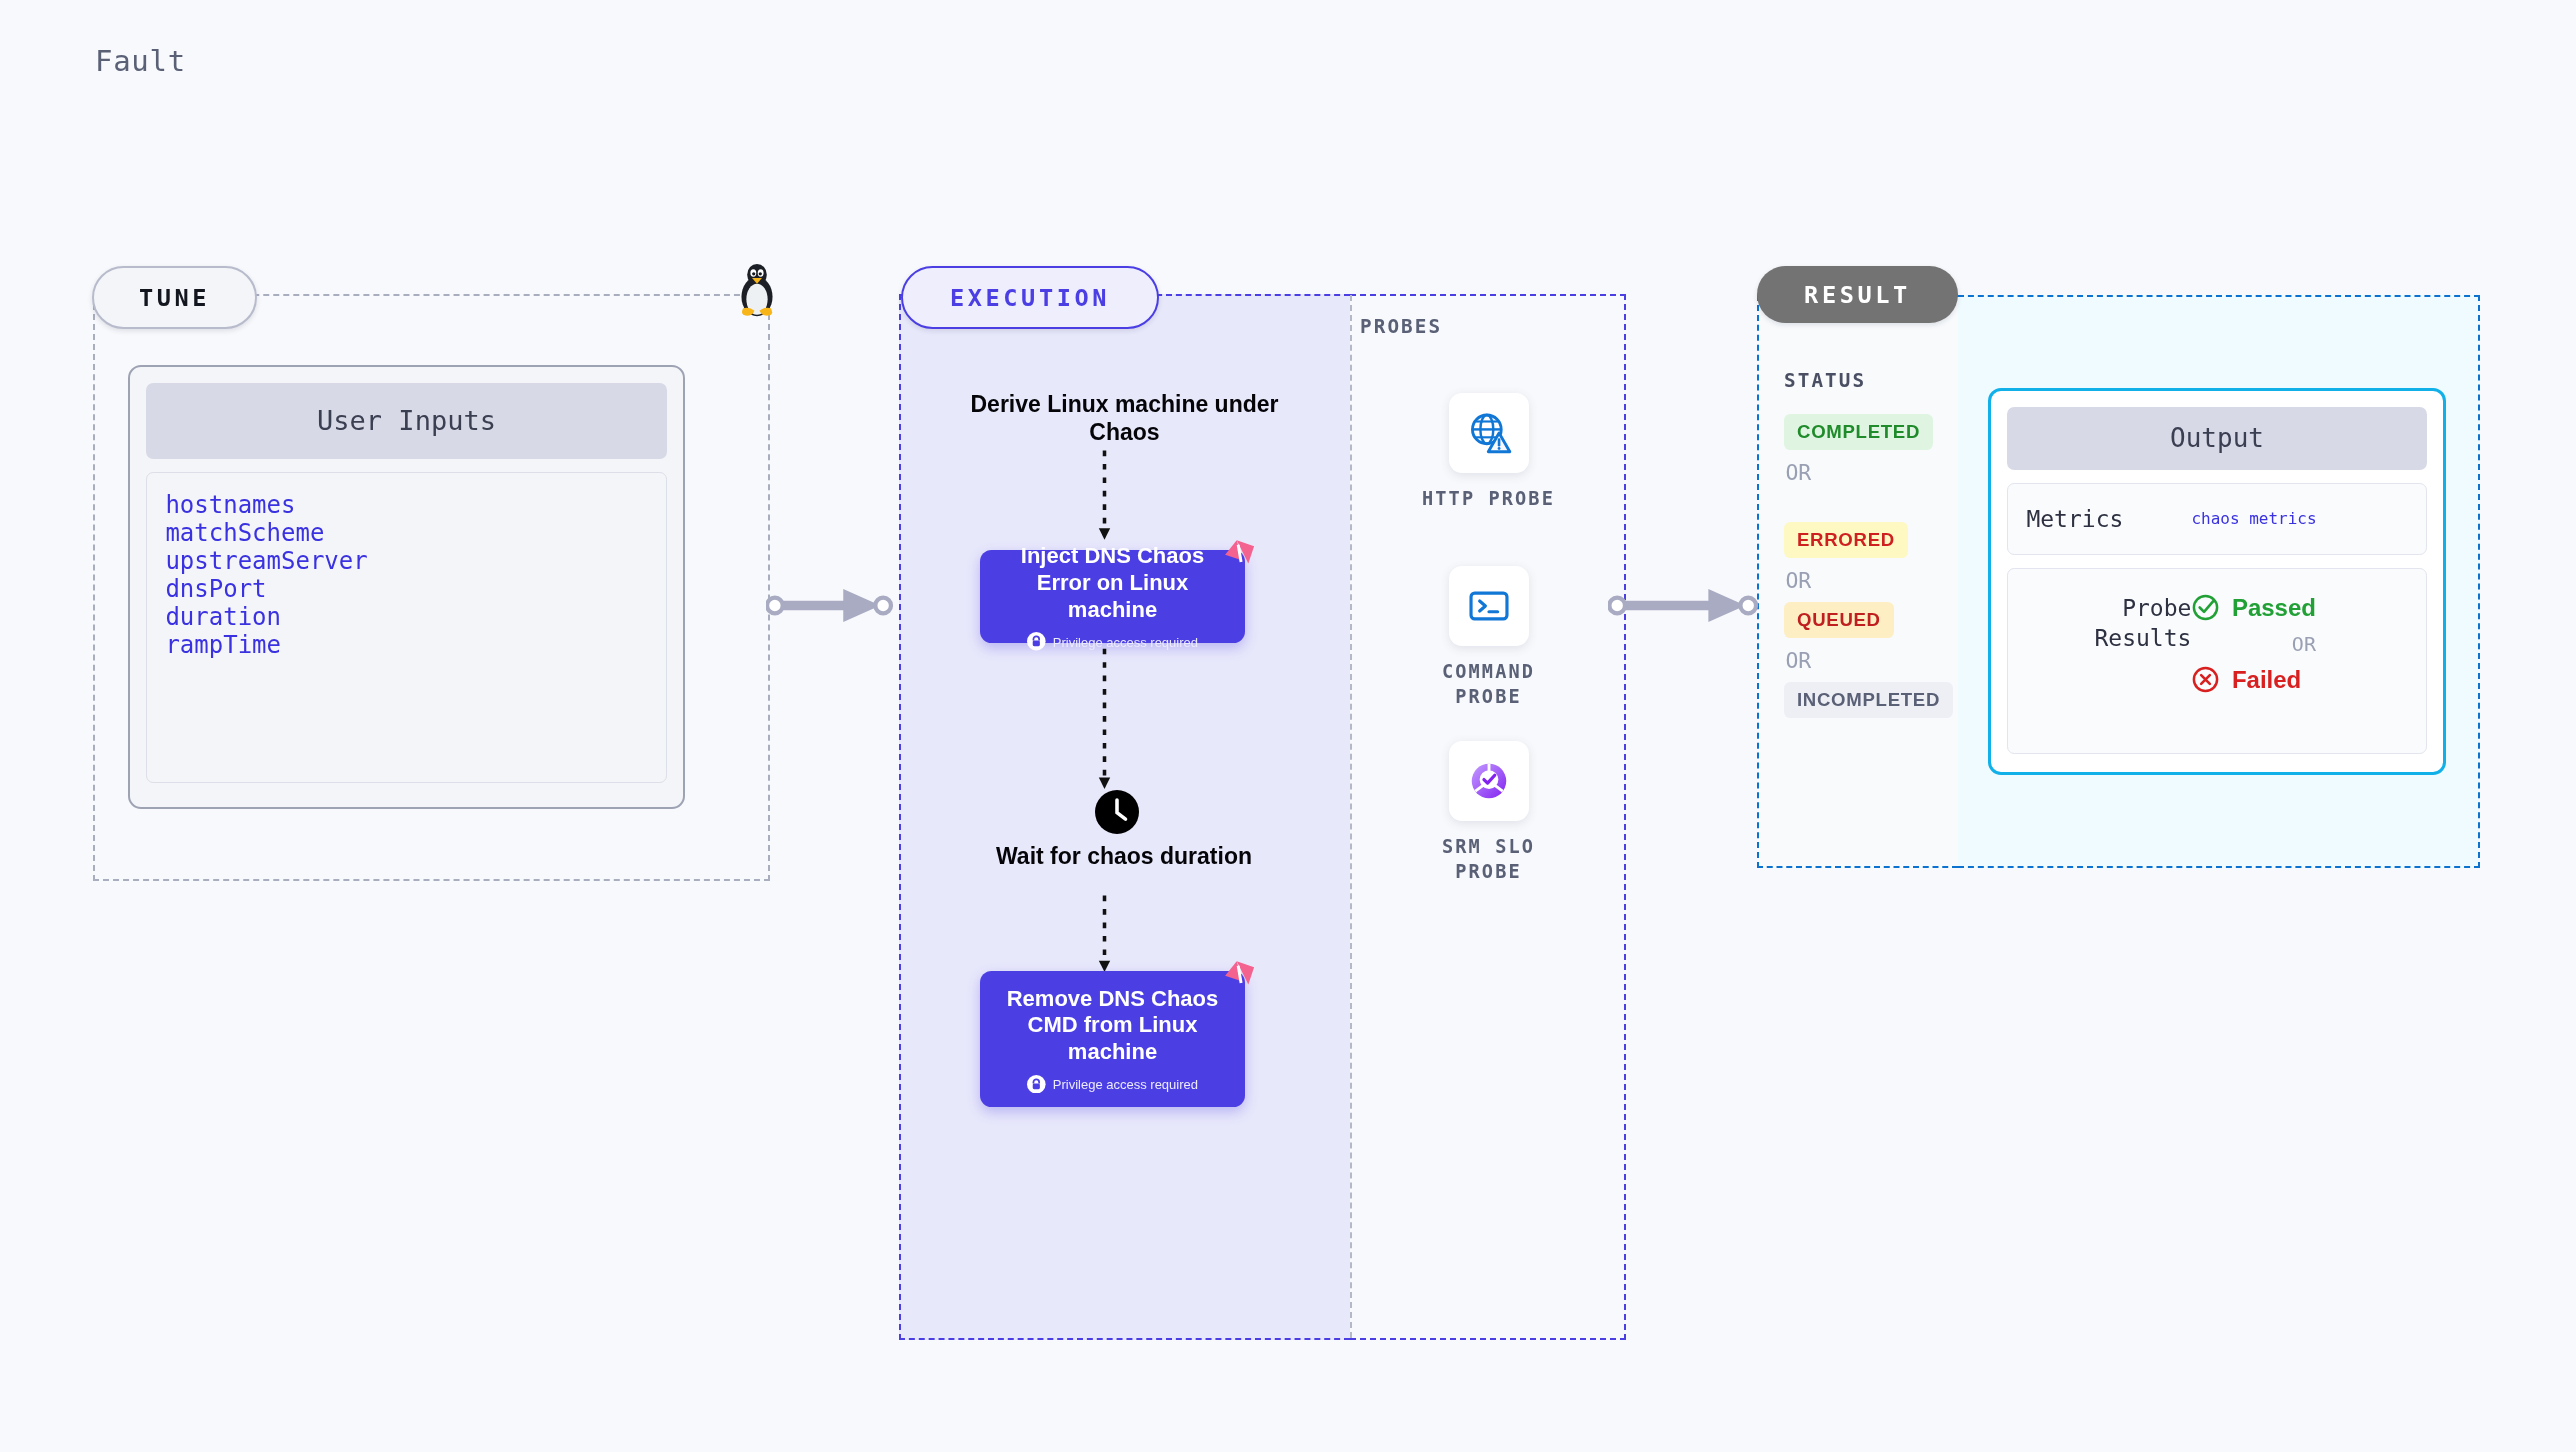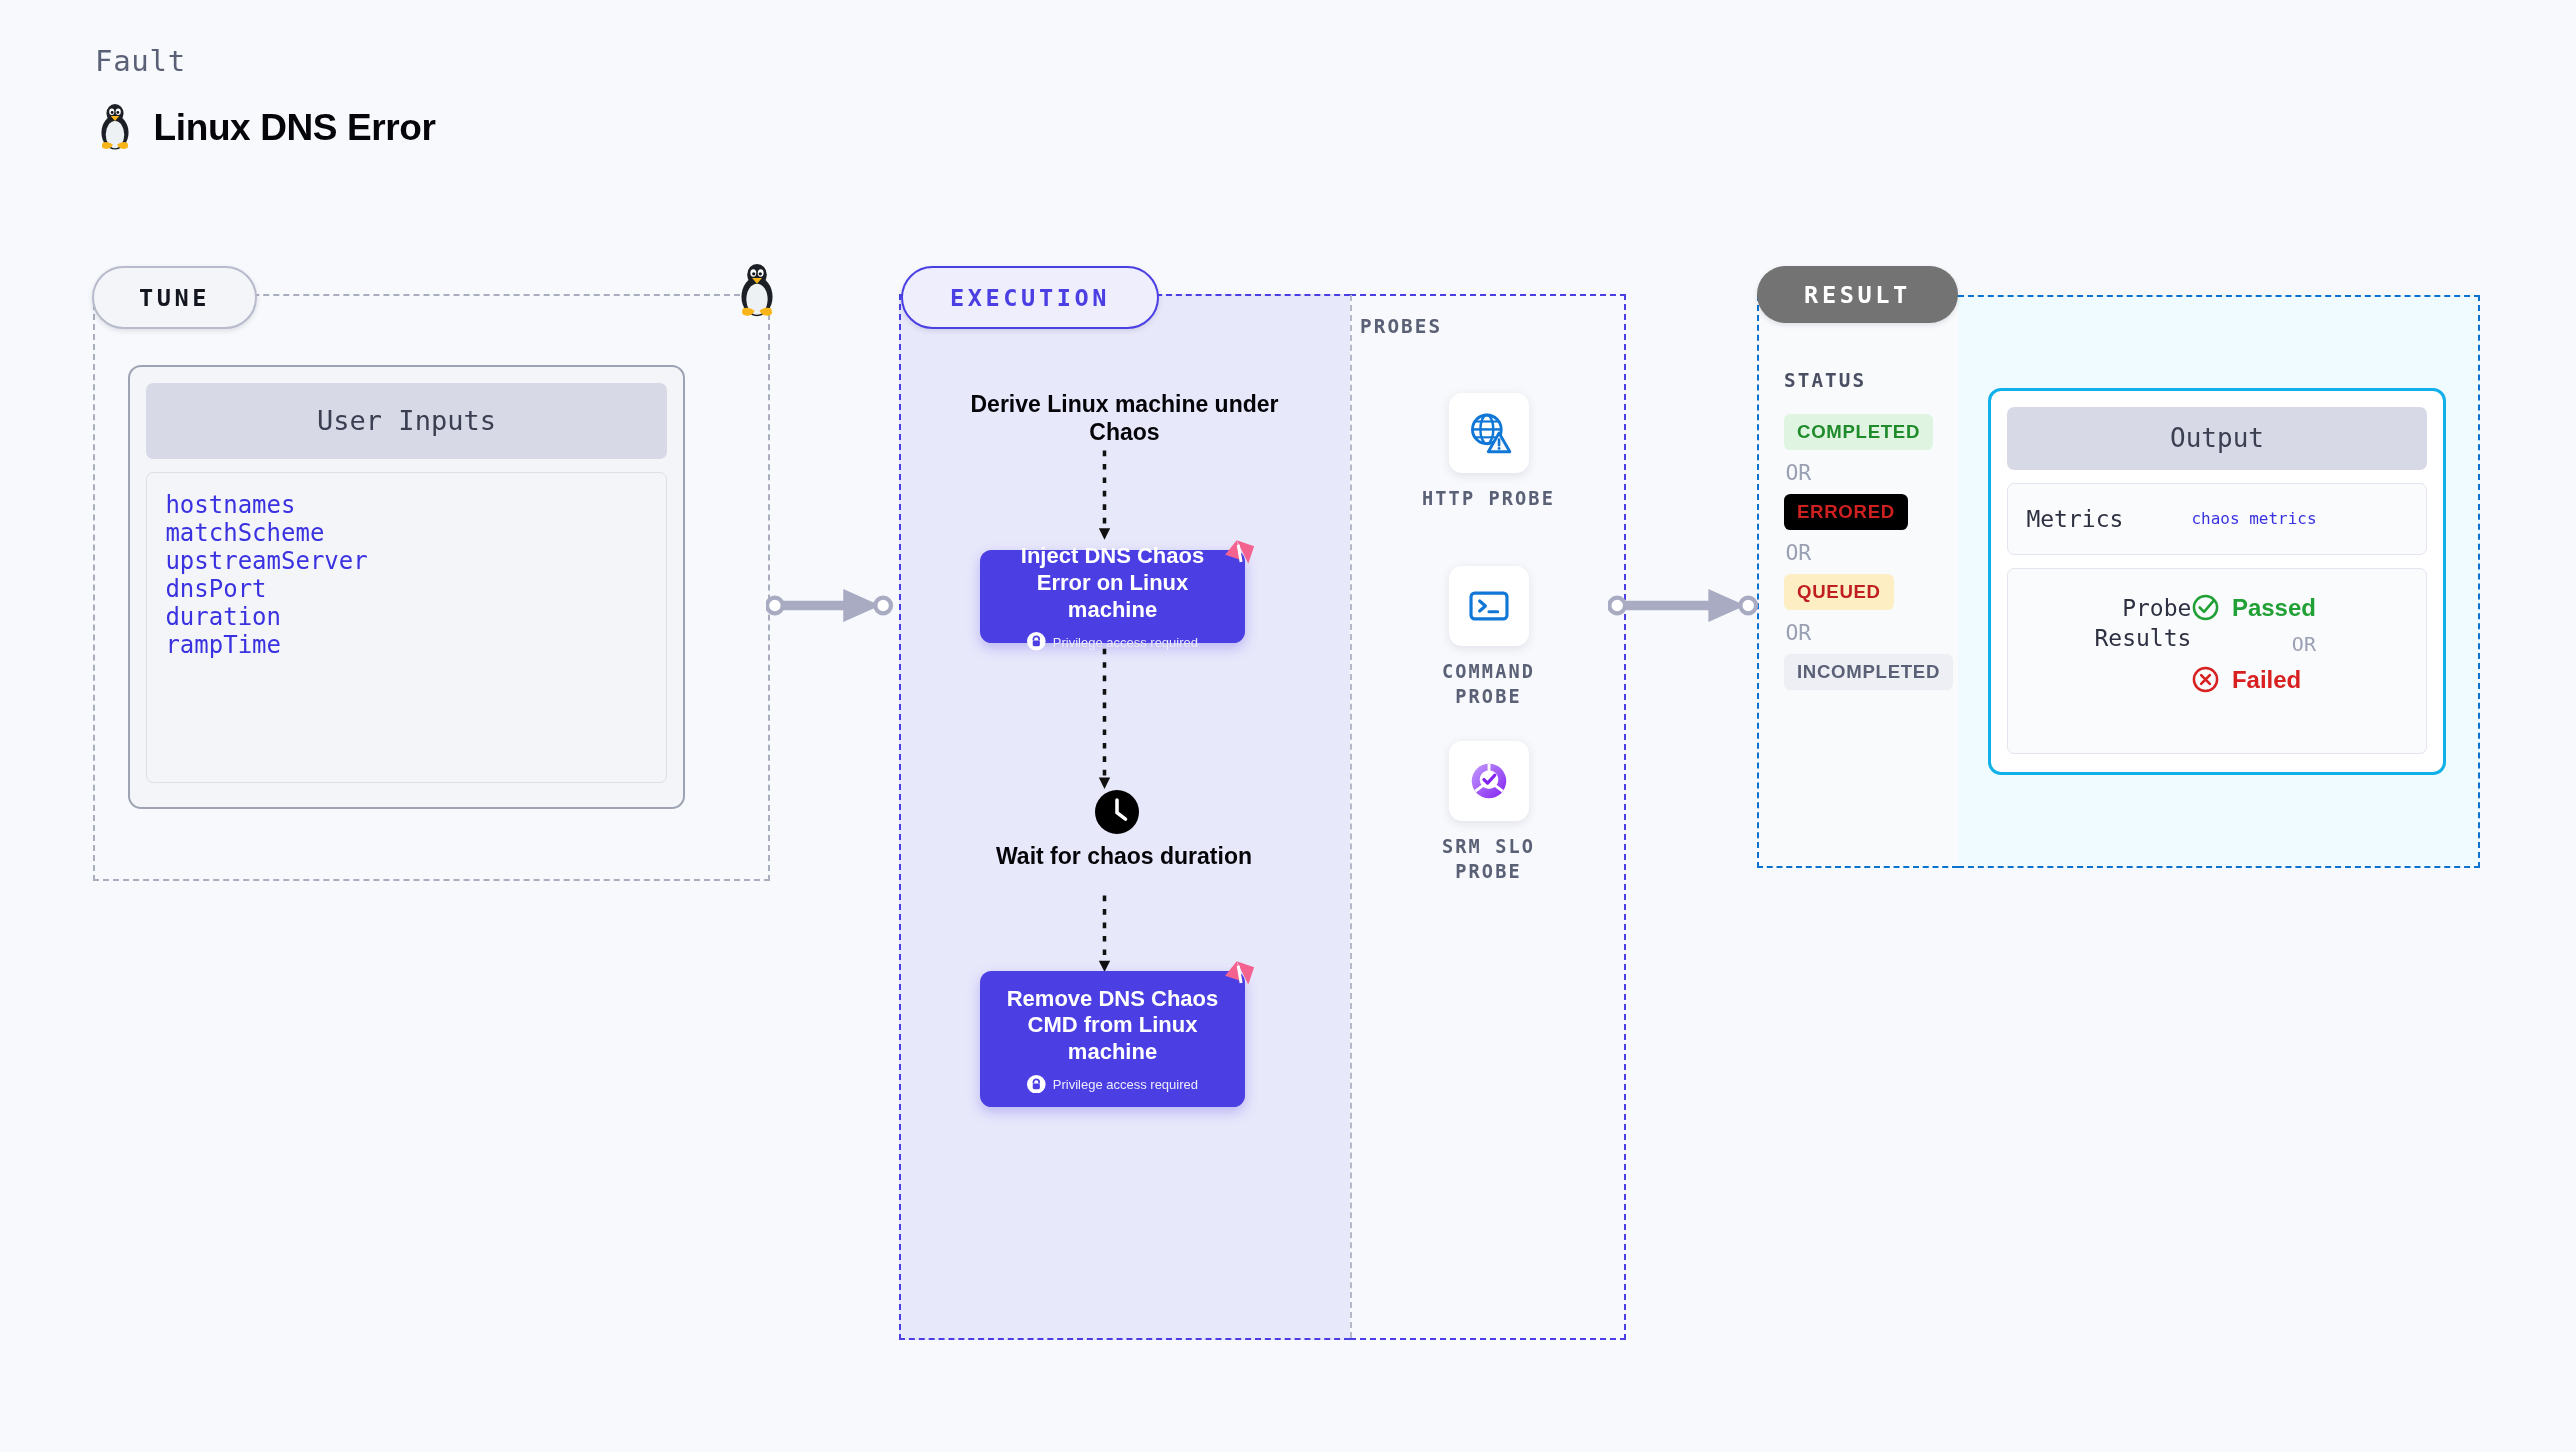--- a/index.html
+++ b/index.html
@@ -200,37 +200,20 @@
   #probe-results-values{display:flex;flex-direction:column;}
   .res-line{display:flex;align-items:center;gap:11.5px;}
   .res-text{font-size:24px;font-weight:bold;}
   .res-or{font-family:"DejaVu Sans Mono", monospace;font-size:20px;color:#9aa0b3;margin:8.6px 0 8.6px 4.3px;}
 </style>
 </head>
 <body>
 
 <div id="header">
   <div id="fault-label">Fault</div>
-  <div id="title-row">
-    <span>
-      <svg class="tux" width="40" height="47" viewBox="0 0 56 66">
-        <ellipse cx="28" cy="13" rx="12" ry="13" fill="#1c2026"></ellipse>
-        <ellipse cx="28" cy="40" rx="19" ry="24" fill="#1c2026"></ellipse>
-        <ellipse cx="28" cy="43" rx="13" ry="19" fill="#eef1f3"></ellipse>
-        <ellipse cx="23.5" cy="11" rx="3.6" ry="4.6" fill="#fff"></ellipse>
-        <ellipse cx="32.5" cy="11" rx="3.6" ry="4.6" fill="#fff"></ellipse>
-        <circle cx="24" cy="12" r="2" fill="#14181d"></circle>
-        <circle cx="32" cy="12" r="2" fill="#14181d"></circle>
-        <path d="M22 17 L34 17 L28 24 Z" fill="#f7b519"></path>
-        <path d="M11 54 q-4 8 3 9 q8 1 11 -6 q-6 -5 -14 -3 Z" fill="#f7b519"></path>
-        <path d="M45 54 q4 8 -3 9 q-8 1 -11 -6 q6 -5 14 -3 Z" fill="#f7b519"></path>
-      </svg>
-    </span>
-    <span id="title-text">Linux DNS Error</span>
-  </div>
 </div>
 
 <div class="frame" id="tune-frame"></div>
 <div class="frame" id="execution-frame"></div>
 <div class="frame" id="probes-frame"></div>
 <div id="probes-divider"></div>
 <div class="frame" id="result-frame"></div>
 <div class="frame" id="output-frame"></div>
 
 <div class="pill" id="tune-pill">TUNE</div>
@@ -402,21 +385,21 @@
       <path d="M25 30 L30 35 L40 24" fill="none" stroke="#8222f0" stroke-width="4.5" stroke-linecap="round" stroke-linejoin="round"></path>
     </svg>
   </div>
   <div class="probe-name">SRM SLO PROBE</div>
 </div>
 
 <div id="status-title">STATUS</div>
 <div class="status-col">
   <span class="status-badge" style="background:#dff5e1;color:#1f8b2a;">COMPLETED</span>
   <span class="or-text">OR</span>
-  <span class="status-badge" style="background:#000000;color:#cf2020;">ERRORED</span>
+  <span class="status-badge" style="background:#fef9c3;color:#cf2020;margin-top:28px;">ERRORED</span>
   <span class="or-text">OR</span>
   <span class="status-badge" style="background:#fdeec3;color:#c01f1f;">QUEUED</span>
   <span class="or-text">OR</span>
   <span class="status-badge" style="background:#eeeff5;color:#5a6076;">INCOMPLETED</span>
 </div>
 
 <div id="output-card">
   <div id="output-head">Output</div>
   <div id="metrics-row">
     <span id="metrics-label">Metrics</span>

